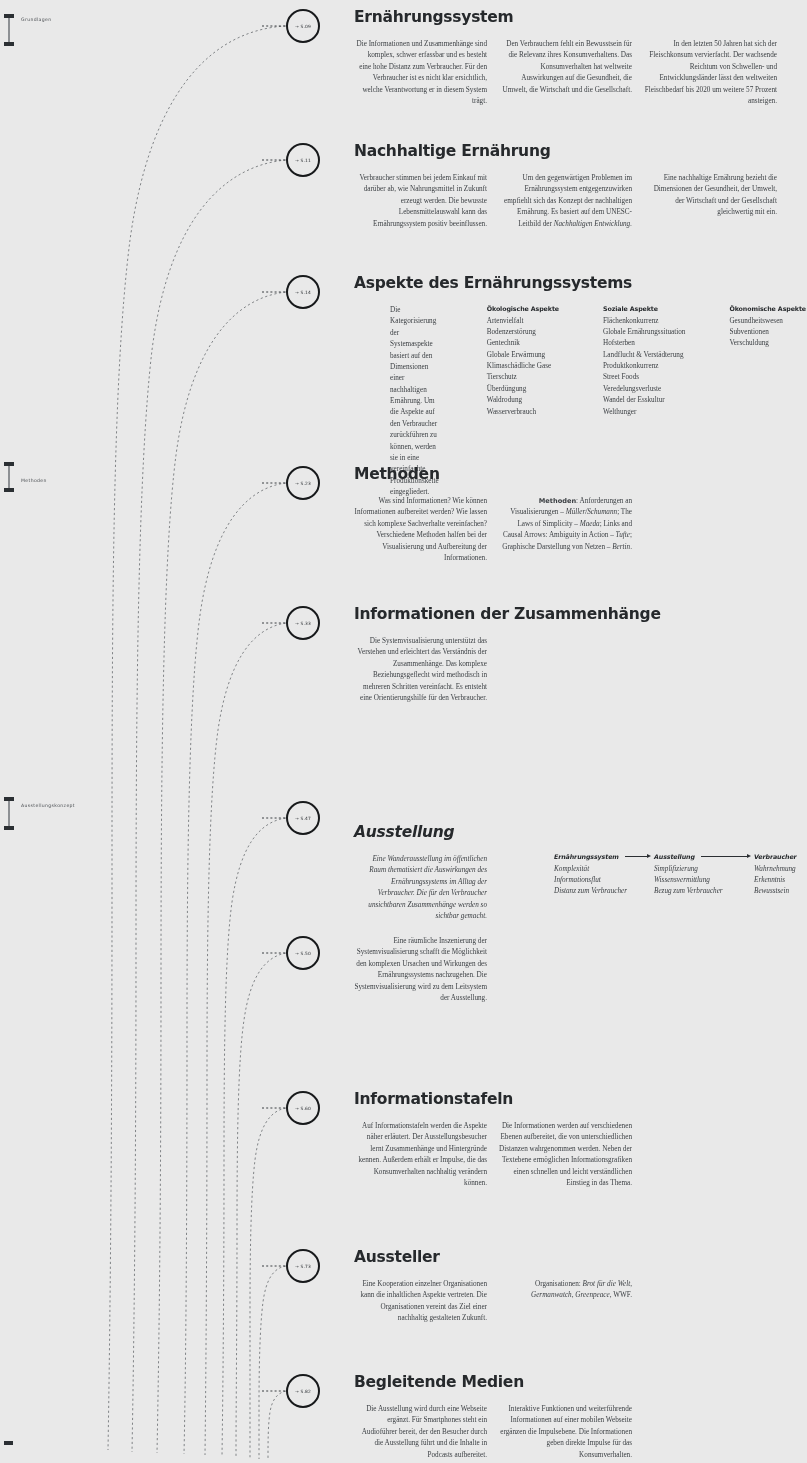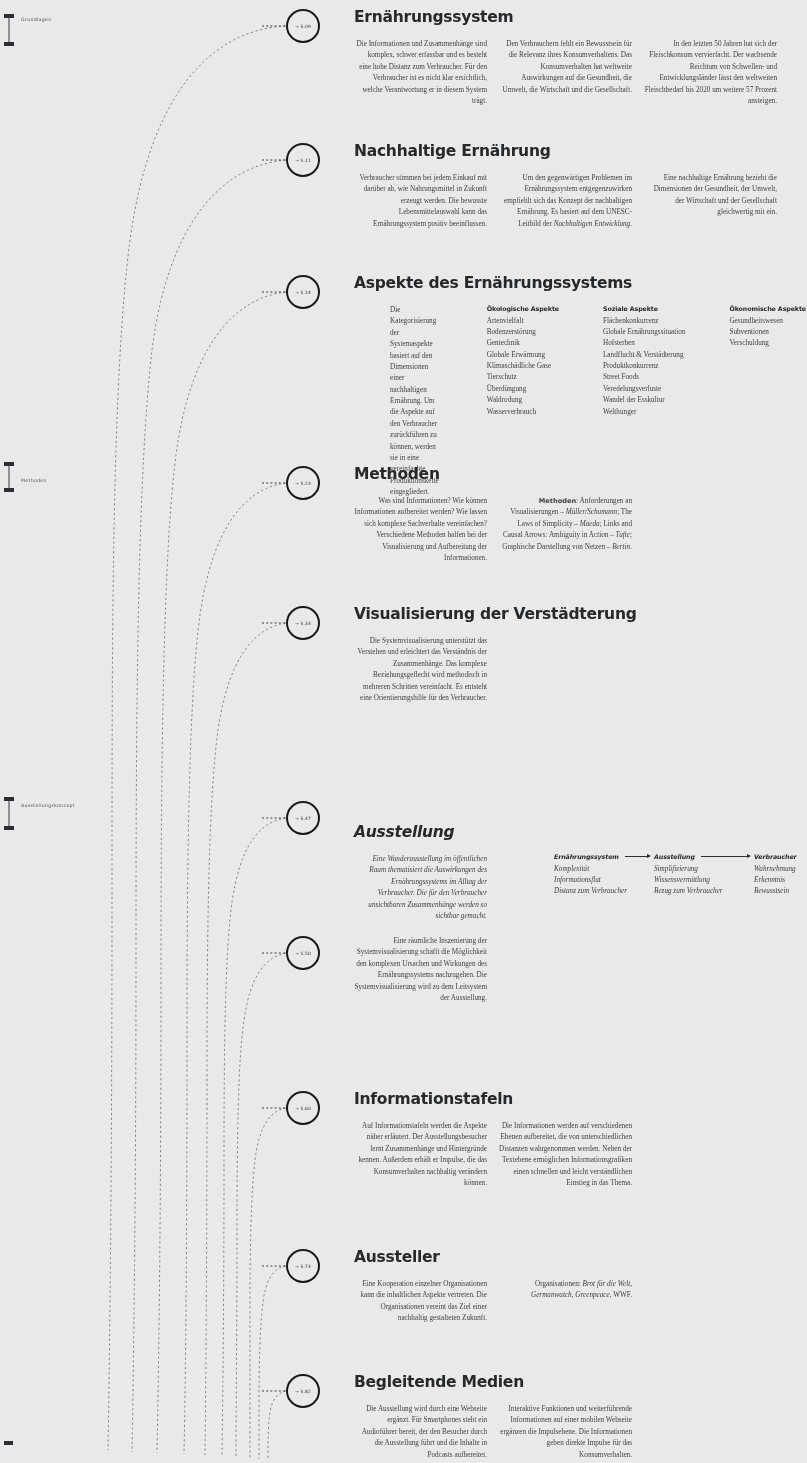--- a/index.html
+++ b/index.html
@@ -354,21 +354,21 @@
         <div class="cols">
           <div class="col">
             <p>Was sind Informationen? Wie können Informationen aufbereitet werden? Wie lassen sich komplexe Sachverhalte vereinfachen? Verschiedene Methoden halfen bei der Visualisierung und Aufbereitung der Informationen.</p>
           </div>
           <div class="col">
             <p><b>Methoden</b><span>: Anforderungen an Visualisierungen – </span><em>Müller/Schumann</em><span>; The Laws of Simplicity – </span><em>Maeda</em><span>; Links and Causal Arrows: Ambiguity in Action – </span><em>Tufte</em><span>; Graphische Darstellung von Netzen – </span><em>Bertin</em><span>.</span></p>
           </div>
         </div>
       </div>
       <div class="section" style="top: 606px;">
-        <h2>Visualisierung der Verstädterung</h2>
+        <h2>Informationen der Zusammenhänge</h2>
         <div class="cols">
           <div class="col">
             <p>Die Systemvisualisierung unterstützt das Verstehen und erleichtert das Verständnis der Zusammenhänge. Das komplexe Beziehungsgeflecht wird methodisch in mehreren Schritten vereinfacht. Es entsteht eine Orientierungshilfe für den Verbraucher.</p>
           </div>
         </div>
       </div>
       <div class="section" style="top: 824px; font-style: italic;">
         <h2>Ausstellung</h2>
         <div class="cols">
           <div class="col">

